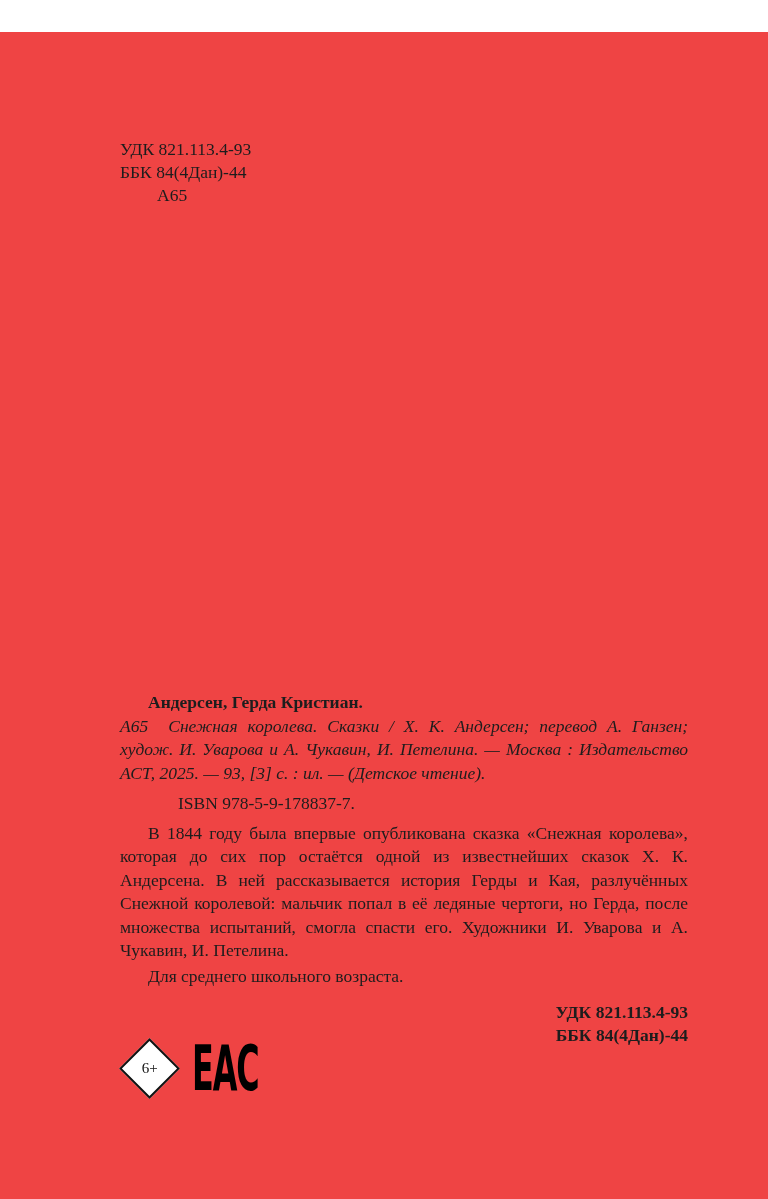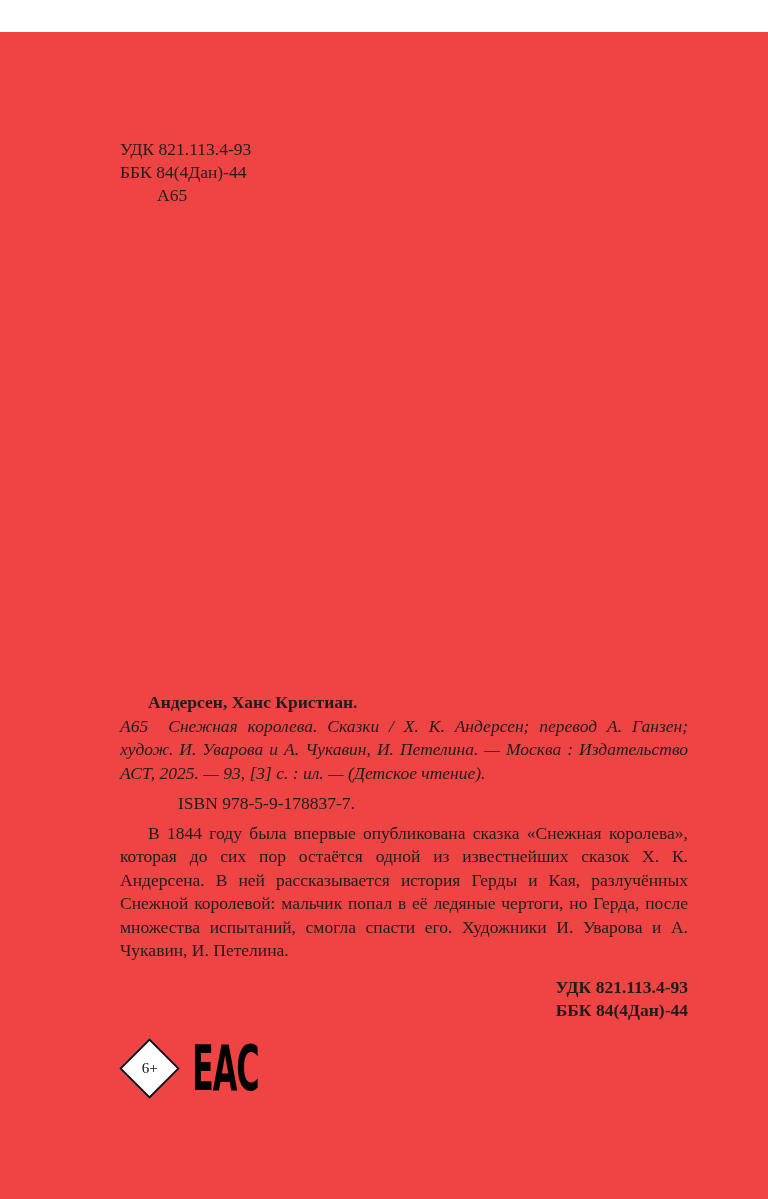--- a/index.html
+++ b/index.html
@@ -67,24 +67,25 @@
 
 <div class="page">
 
   <div class="top-codes">
     <div>УДК 821.113.4-93</div>
     <div>ББК 84(4Дан)-44</div>
     <div class="code-a65">А65</div>
   </div>
 
   <div class="main-block">
-    <p class="author">Андерсен, Ханс Кристиан.</p>
+    <p class="author">Андерсен, Герда Кристиан.</p>
     <p class="bib-entry"><span class="bib-num">А65</span><span>Снежная королева. Сказки / Х. К. Андерсен; перевод А. Ганзен; худож. И. Уварова и А. Чукавин, И. Петелина. — Москва : Издательство АСТ, 2025. — 93, [3] с. : ил. — (Детское чтение).</span></p>
     <p class="isbn">ISBN 978-5-9-178837-7.</p>
     <p class="annotation">В 1844 году была впервые опубликована сказка «Снежная королева», которая до сих пор остаётся одной из известнейших сказок Х. К. Андерсена. В ней рассказывается история Герды и Кая, разлучённых Снежной королевой: мальчик попал в её ледяные чертоги, но Герда, после множества испытаний, смогла спасти его. Художники И. Уварова и А. Чукавин, И. Петелина.</p>
+    <p class="audience">Для среднего школьного возраста.</p>
     <div class="codes-right">
       <div>УДК 821.113.4-93</div>
       <div>ББК 84(4Дан)-44</div>
     </div>
   </div>
 
   <div class="footer-marks">
     <div class="age-wrap">
       <div class="age-diamond">
         <span>6+</span>

